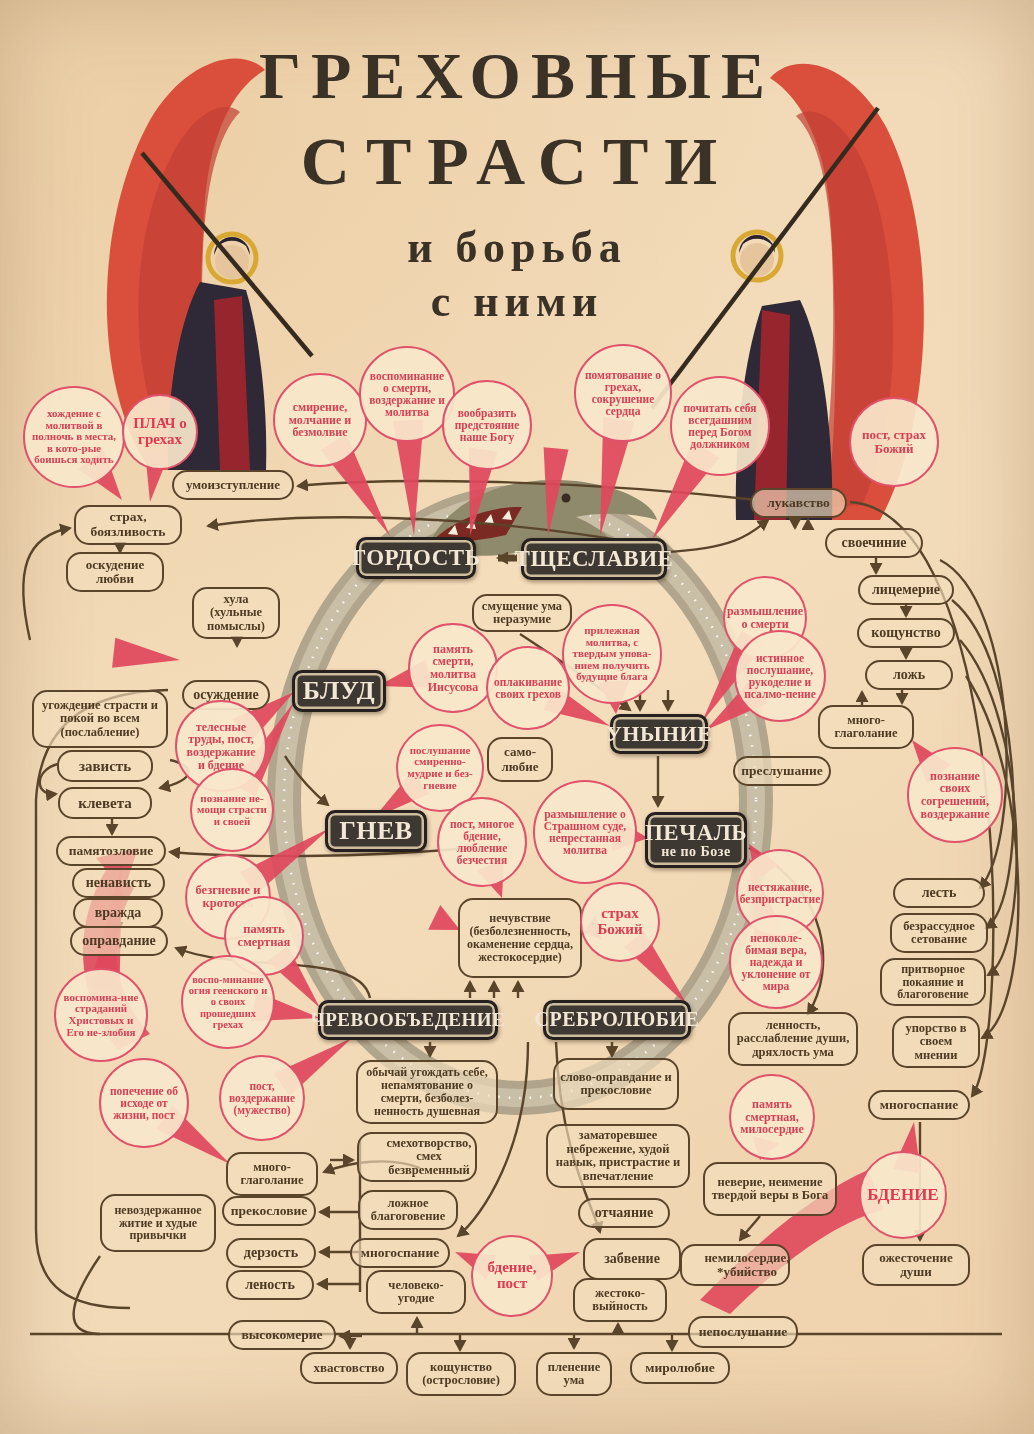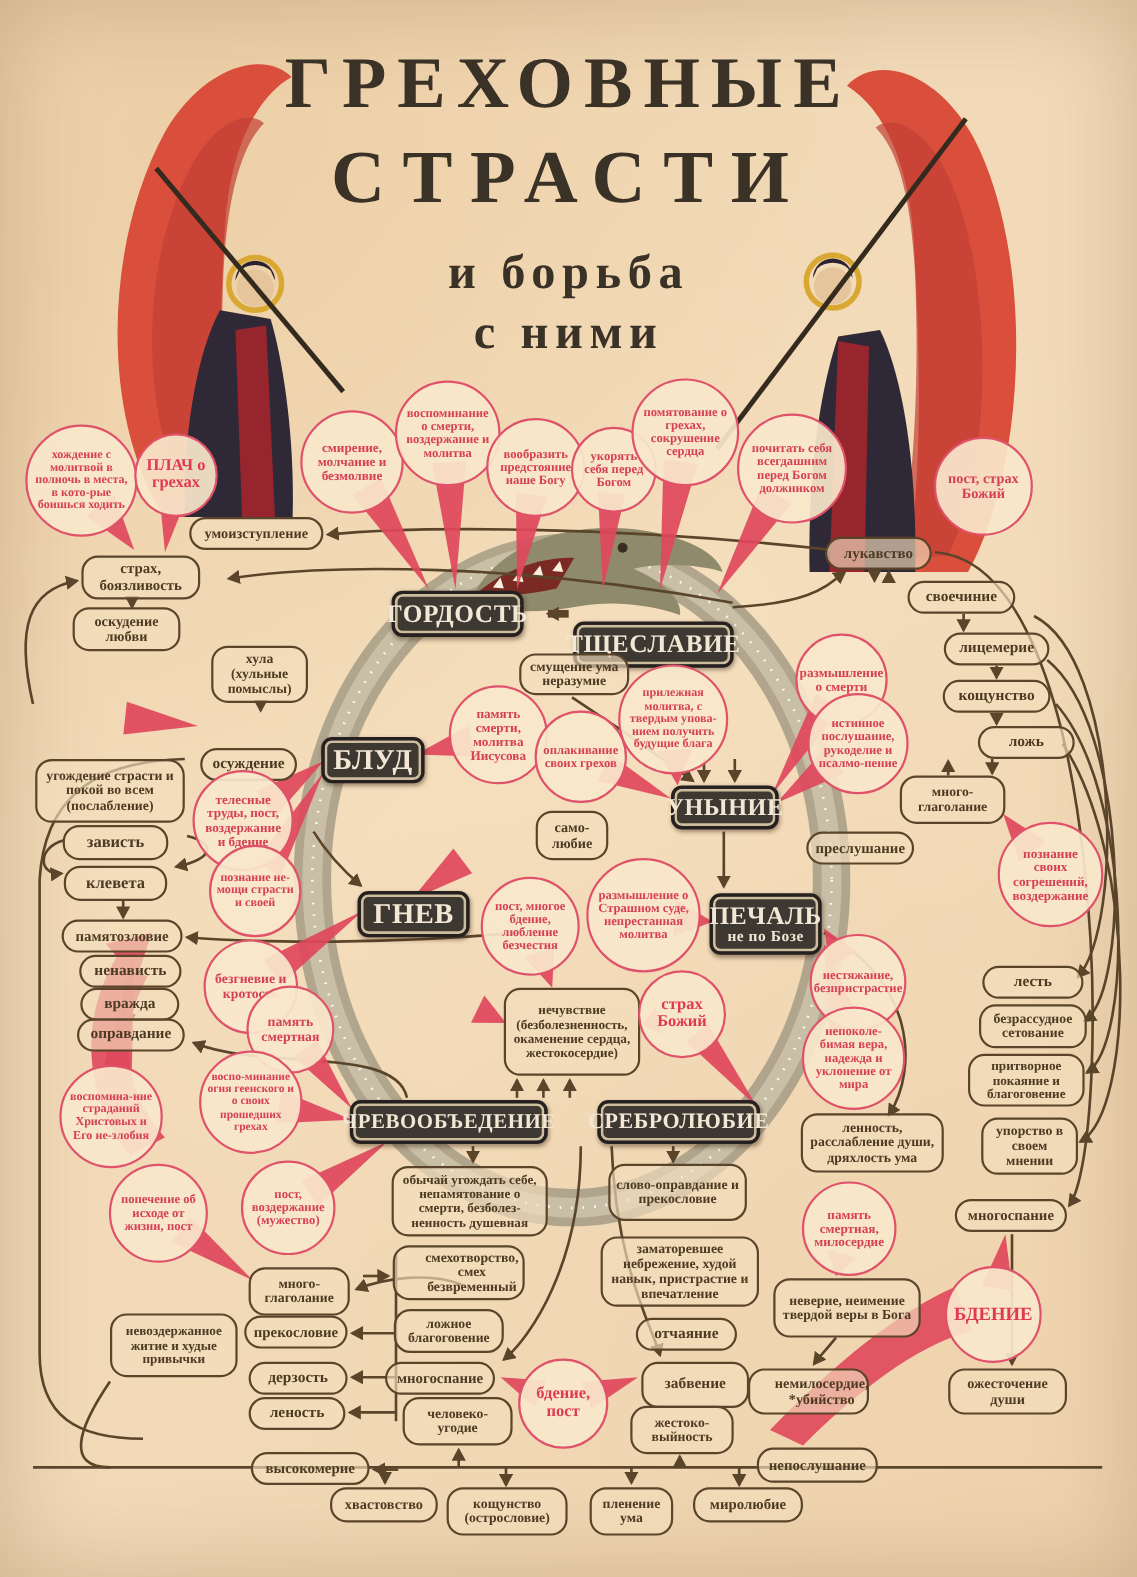--- a/index.html
+++ b/index.html
@@ -185,21 +185,21 @@
       <polygon points="752.389323304854,1136.0809187294128 778.8964855175465,1143.4782663236526 760,1160" fill="#e0485c" opacity="0.92"></polygon>
       <polygon points="496.3084301313993,1255.1574585268777 486.12581444987393,1279.3411707705004 455,1252" fill="#e0485c" opacity="0.92"></polygon>
       <polygon points="537.6310319669792,1280.8669395216803 528.8978320776091,1256.122873168465 580,1252" fill="#e0485c" opacity="0.92"></polygon>
       <polygon points="920.5286895714353,1173.1681095205145 892.6830460223889,1168.9721906295622 914,1122" fill="#e0485c" opacity="0.92"></polygon>
     </svg>
 
   <div id="nodes">
       <div class="node passion" style="left: 356px; top: 537px; width: 120px; height: 42px; font-size: 23px;">
         <span class="lbl">ГОРДОСТЬ</span>
       </div>
-      <div class="node passion" style="left: 521px; top: 538px; width: 146px; height: 42px; font-size: 23px; margin-top: 27px;">
+      <div class="node passion" style="left: 521px; top: 538px; width: 146px; height: 42px; font-size: 23px;">
         <span class="lbl">ТЩЕСЛАВИЕ</span>
       </div>
       <div class="node passion" style="left: 292px; top: 670px; width: 94px; height: 42px; font-size: 26px;">
         <span class="lbl">БЛУД</span>
       </div>
       <div class="node passion" style="left: 610px; top: 714px; width: 98px; height: 40px; font-size: 22px;">
         <span class="lbl">УНЫНИЕ</span>
       </div>
       <div class="node passion" style="left: 325px; top: 810px; width: 102px; height: 42px; font-size: 26px;">
         <span class="lbl">ГНЕВ</span>
@@ -264,21 +264,21 @@
       </div>
       <div class="node sin" style="left: 825px; top: 528px; width: 98px; height: 30px; font-size: 14px;">
         <span class="lbl">своечиние</span>
       </div>
       <div class="node sin" style="left: 858px; top: 575px; width: 96px; height: 30px; font-size: 14px;">
         <span class="lbl">лицемерие</span>
       </div>
       <div class="node sin" style="left: 857px; top: 618px; width: 98px; height: 30px; font-size: 14px;">
         <span class="lbl">кощунство</span>
       </div>
-      <div class="node sin" style="left: 889px; top: 660px; width: 88px; height: 30px; font-size: 14px; justify-content: center;">
+      <div class="node sin" style="left: 865px; top: 660px; width: 88px; height: 30px; font-size: 14px; justify-content: center;">
         <span class="lbl">ложь</span>
       </div>
       <div class="node sin" style="left: 818px; top: 705px; width: 96px; height: 44px; font-size: 12.5px;">
         <span class="lbl">много-глаголание</span>
       </div>
       <div class="node sin" style="left: 733px; top: 756px; width: 98px; height: 30px; font-size: 13.5px;">
         <span class="lbl">преслушание</span>
       </div>
       <div class="node sin" style="left: 893px; top: 878px; width: 92px; height: 30px; font-size: 14px;">
         <span class="lbl">лесть</span>
@@ -378,23 +378,20 @@
       </div>
       <div class="node remedy" style="left: 273px; top: 373px; height: 94px; width: 94px; font-size: 12px;">
         <span class="lbl">смирение, молчание и безмолвие</span>
       </div>
       <div class="node remedy" style="left: 359px; top: 346px; height: 96px; width: 96px; font-size: 11.5px;">
         <span class="lbl">воспоминание о смерти, воздержание и молитва</span>
       </div>
       <div class="node remedy" style="left: 442px; top: 380px; height: 90px; width: 90px; font-size: 11.5px;">
         <span class="lbl">вообразить предстояние наше Богу</span>
       </div>
-      <div class="node remedy" style="left: 519px; top: 388px; height: 78px; width: 78px; font-size: 11.5px;">
-        <span class="lbl">укорять себя перед Богом</span>
-      </div>
       <div class="node remedy" style="left: 574px; top: 344px; height: 98px; width: 98px; font-size: 11.5px;">
         <span class="lbl">помятование о грехах, сокрушение сердца</span>
       </div>
       <div class="node remedy" style="left: 670px; top: 376px; height: 100px; width: 100px; font-size: 11.5px;">
         <span class="lbl">почитать себя всегдашним перед Богом должником</span>
       </div>
       <div class="node remedy" style="left: 849px; top: 397px; height: 90px; width: 90px; font-size: 13px;">
         <span class="lbl">пост, страх Божий</span>
       </div>
       <div class="node remedy" style="left: 175px; top: 700px; height: 92px; width: 92px; font-size: 12px;">
@@ -410,20 +407,23 @@
         <span class="lbl">оплакивание своих грехов</span>
       </div>
       <div class="node remedy" style="left: 562px; top: 604px; height: 100px; width: 100px; font-size: 11px;">
         <span class="lbl">прилежная молитва, с твердым упова-нием получить будущие блага</span>
       </div>
       <div class="node remedy" style="left: 723px; top: 576px; height: 84px; width: 84px; font-size: 12px;">
         <span class="lbl">размышление о смерти</span>
       </div>
       <div class="node remedy" style="left: 734px; top: 630px; height: 92px; width: 92px; font-size: 11.5px;">
         <span class="lbl">истинное послушание, рукоделие и псалмо-пение</span>
+      </div>
+      <div class="node remedy" style="left: 396px; top: 724px; height: 88px; width: 88px; font-size: 11px;">
+        <span class="lbl">послушание смиренно-мудрие и без-гневие</span>
       </div>
       <div class="node remedy" style="left: 533px; top: 780px; height: 104px; width: 104px; font-size: 11.5px;">
         <span class="lbl">размышление о Страшном суде, непрестанная молитва</span>
       </div>
       <div class="node remedy" style="left: 437px; top: 797px; height: 90px; width: 90px; font-size: 11.5px;">
         <span class="lbl">пост, многое бдение, любление безчестия</span>
       </div>
       <div class="node remedy" style="left: 185px; top: 854px; height: 86px; width: 86px; font-size: 12.5px;">
         <span class="lbl">безгневие и кротость</span>
       </div>

